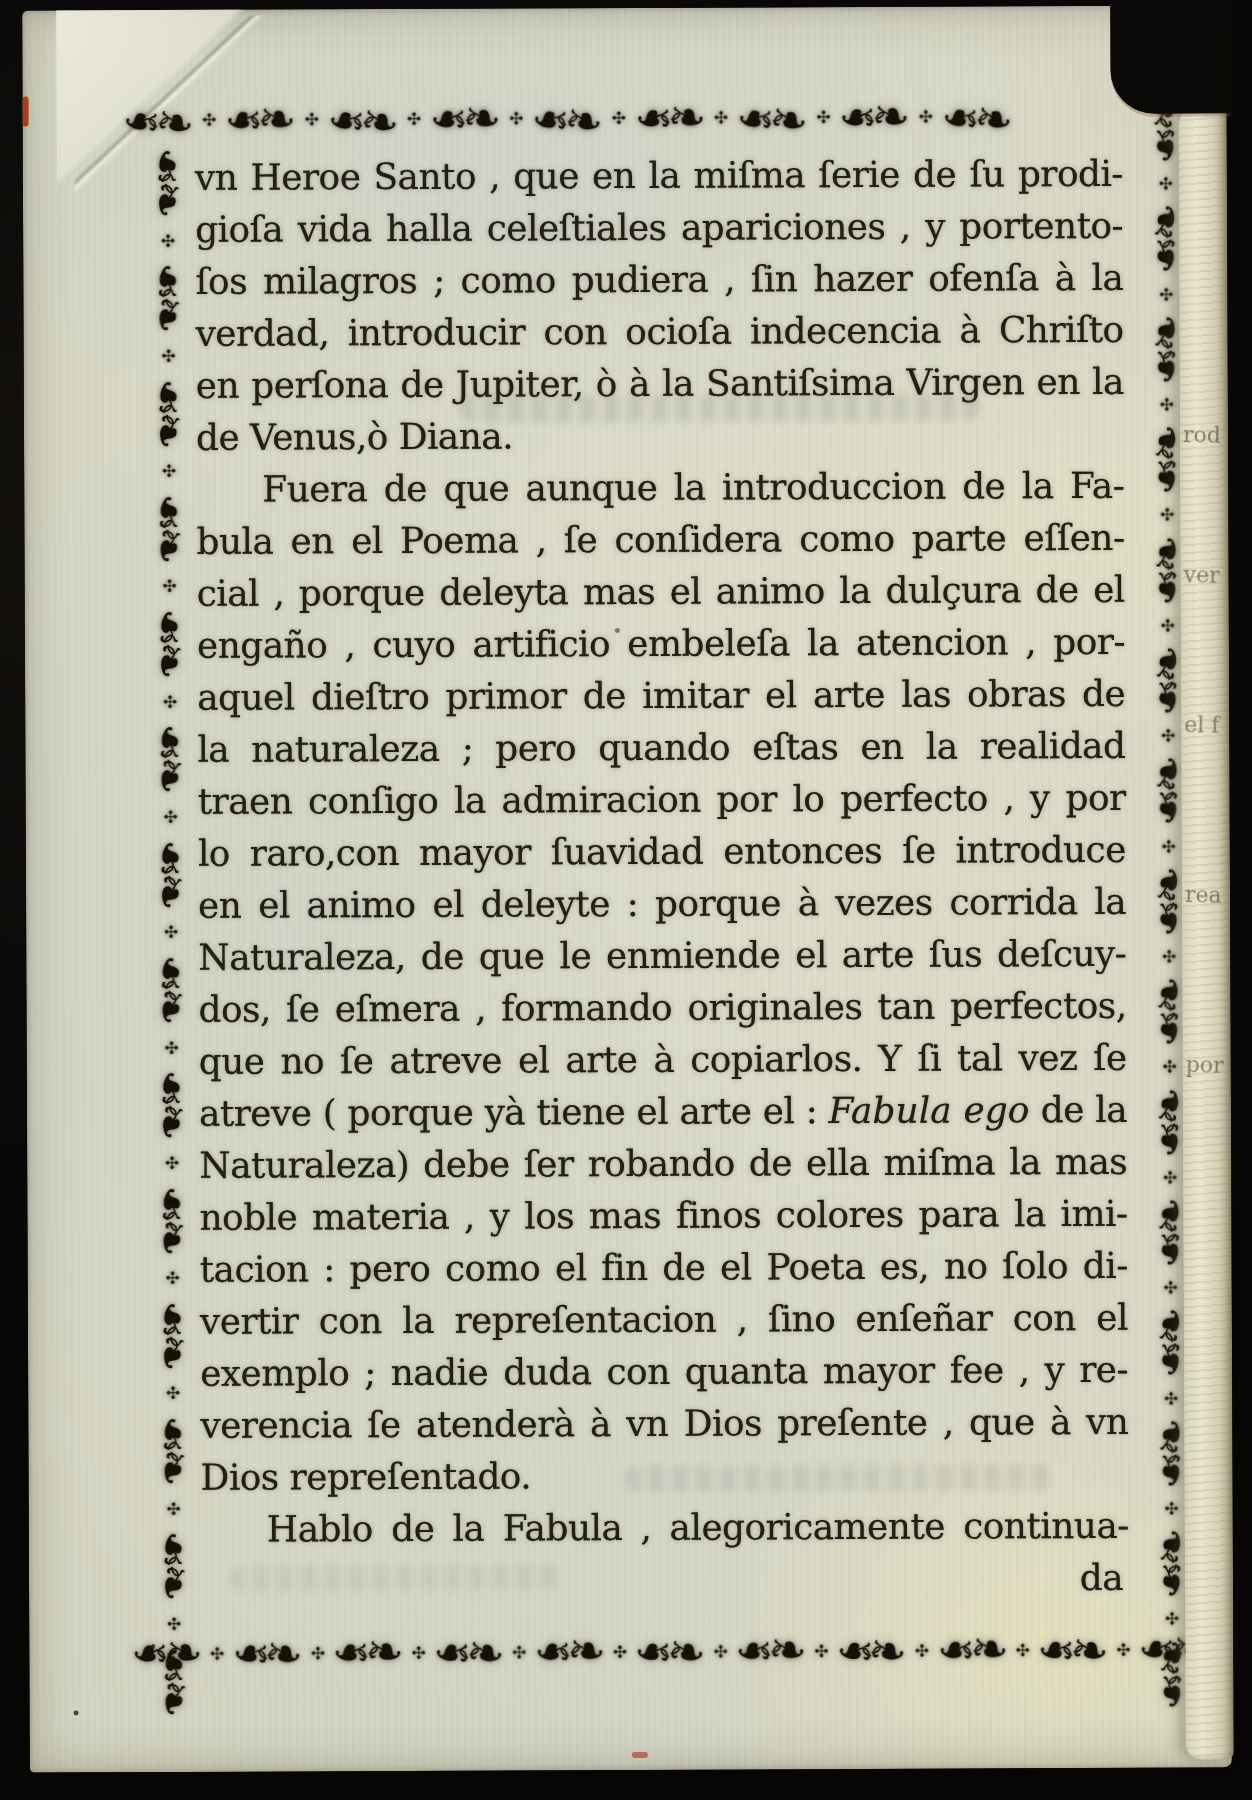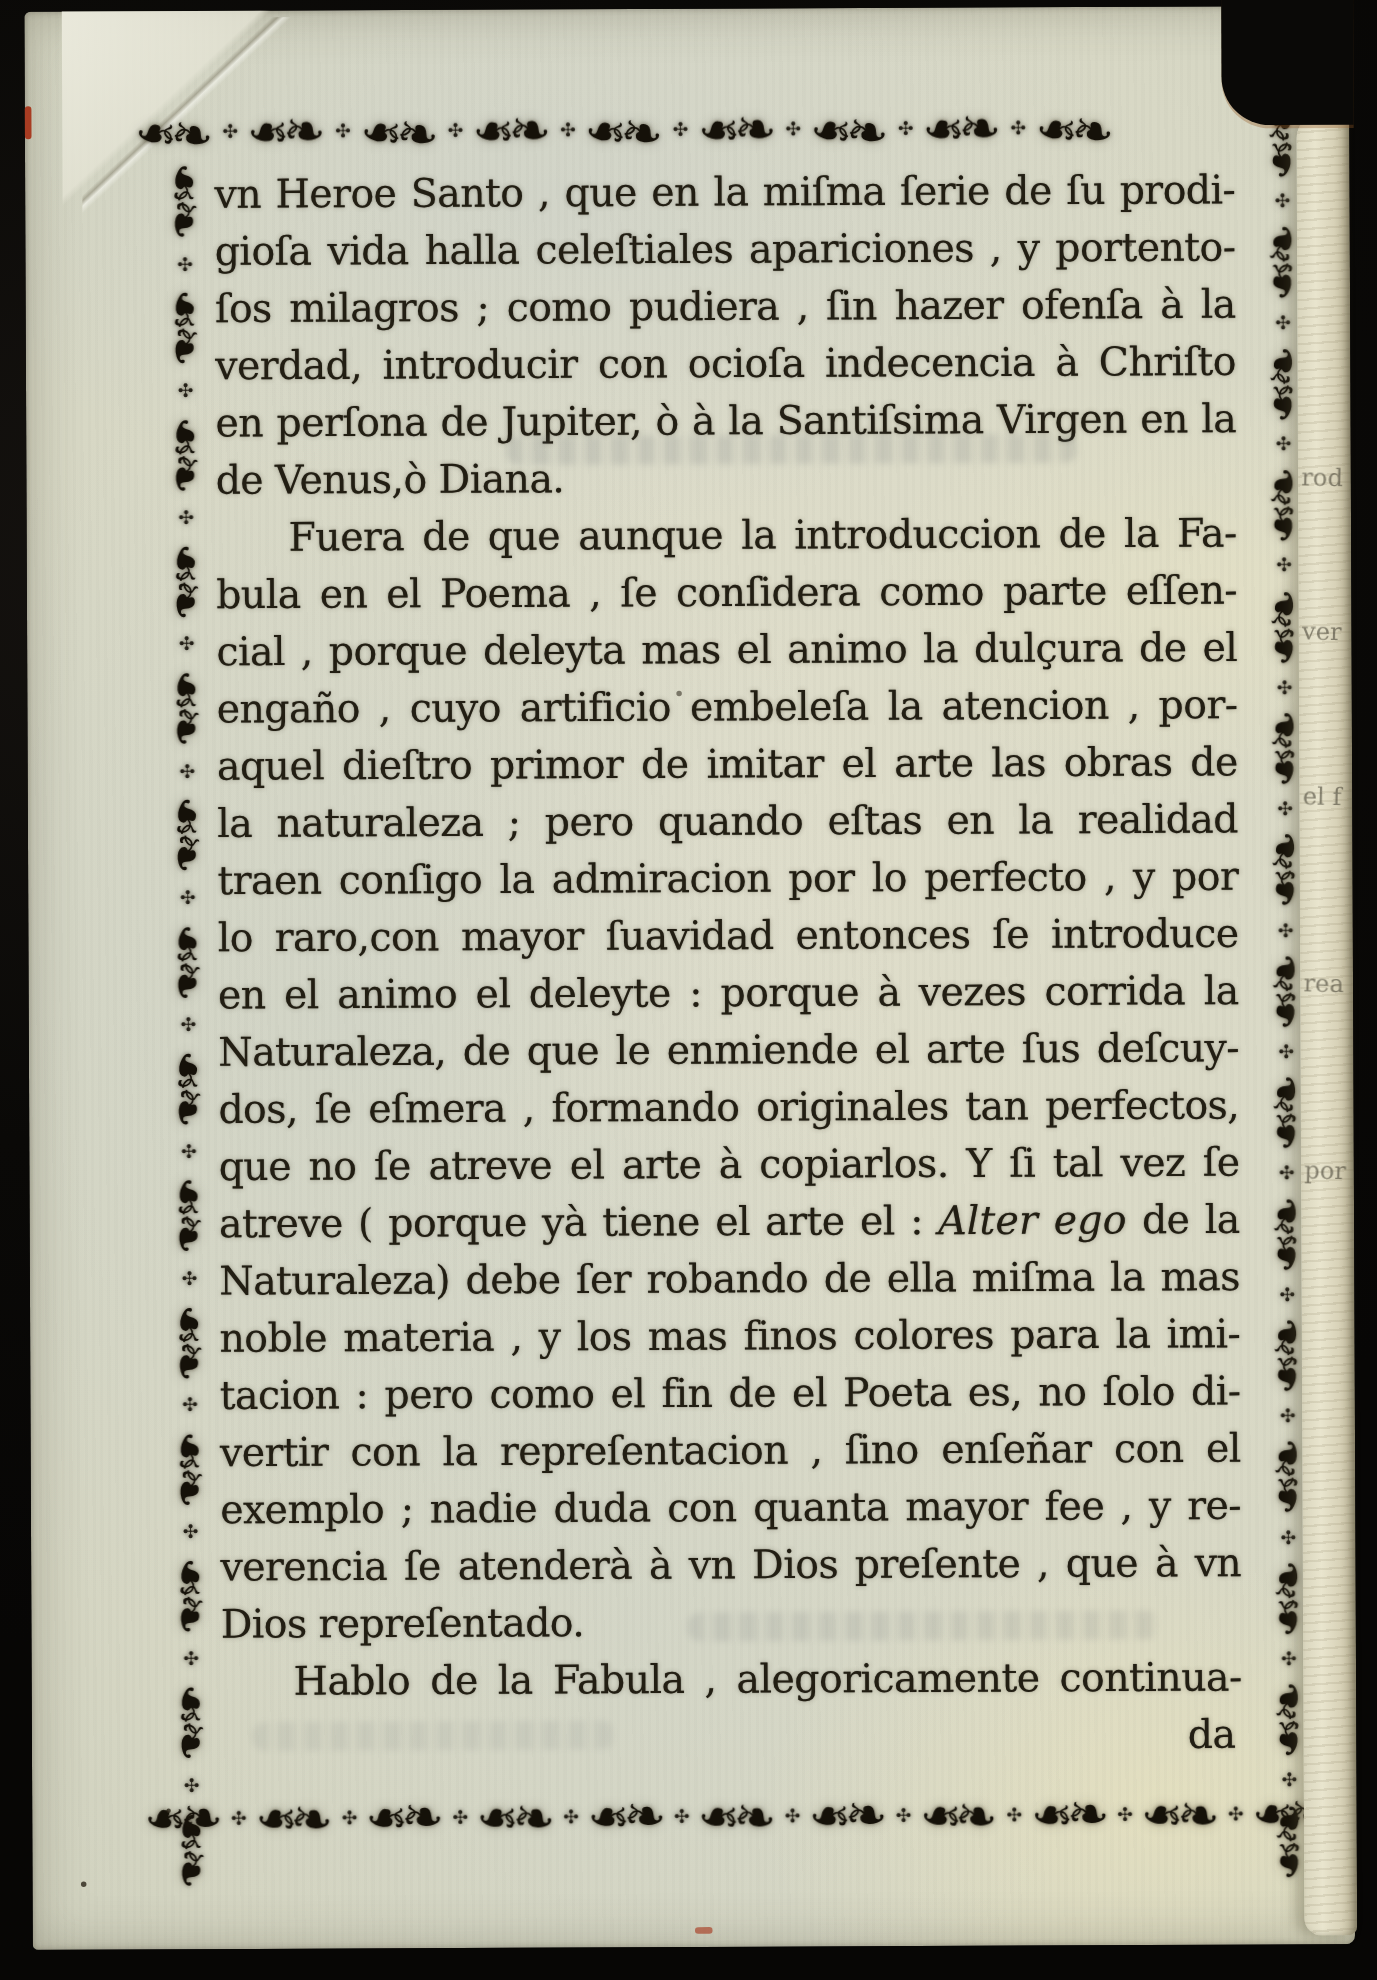--- a/index.html
+++ b/index.html
@@ -387,21 +387,21 @@
         <div class="line"><span>cial , porque deleyta mas el animo la dulçura de el</span></div>
         <div class="line"><span>engaño , cuyo artificio embeleſa la atencion , por-</span></div>
         <div class="line"><span>aquel dieſtro primor de imitar el arte las obras de</span></div>
         <div class="line"><span>la naturaleza ; pero quando eſtas en la realidad</span></div>
         <div class="line"><span>traen conſigo la admiracion por lo perfecto , y por</span></div>
         <div class="line"><span>lo raro,con mayor ſuavidad entonces ſe introduce</span></div>
         <div class="line"><span>en el animo el deleyte : porque à vezes corrida la</span></div>
         <div class="line"><span>Naturaleza, de que le enmiende el arte ſus deſcuy-</span></div>
         <div class="line"><span>dos, ſe eſmera , formando originales tan perfectos,</span></div>
         <div class="line"><span>que no ſe atreve el arte à copiarlos. Y ſi tal vez ſe</span></div>
-        <div class="line"><span>atreve ( porque yà tiene el arte el : </span><span class="it">Alter ego</span><span> de la</span></div>
+        <div class="line"><span>atreve ( porque yà tiene el arte el : </span><span class="it">Fabula ego</span><span> de la</span></div>
         <div class="line"><span>Naturaleza) debe ſer robando de ella miſma la mas</span></div>
         <div class="line"><span>noble materia , y los mas finos colores para la imi-</span></div>
         <div class="line"><span>tacion : pero como el fin de el Poeta es, no ſolo di-</span></div>
         <div class="line"><span>vertir con la repreſentacion , ſino enſeñar con el</span></div>
         <div class="line"><span>exemplo ; nadie duda con quanta mayor fee , y re-</span></div>
         <div class="line"><span>verencia ſe atenderà à vn Dios preſente , que à vn</span></div>
         <div class="line nj"><span>Dios repreſentado.</span></div>
         <div class="line indent"><span>Hablo de la Fabula , alegoricamente continua-</span></div>
         <div class="line r"><span>da</span></div>
       </div>

